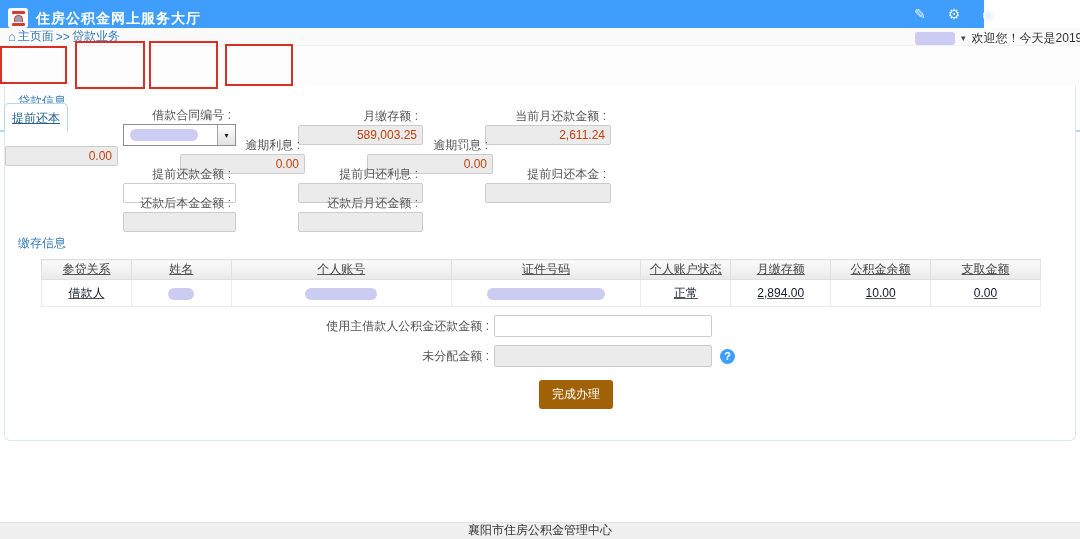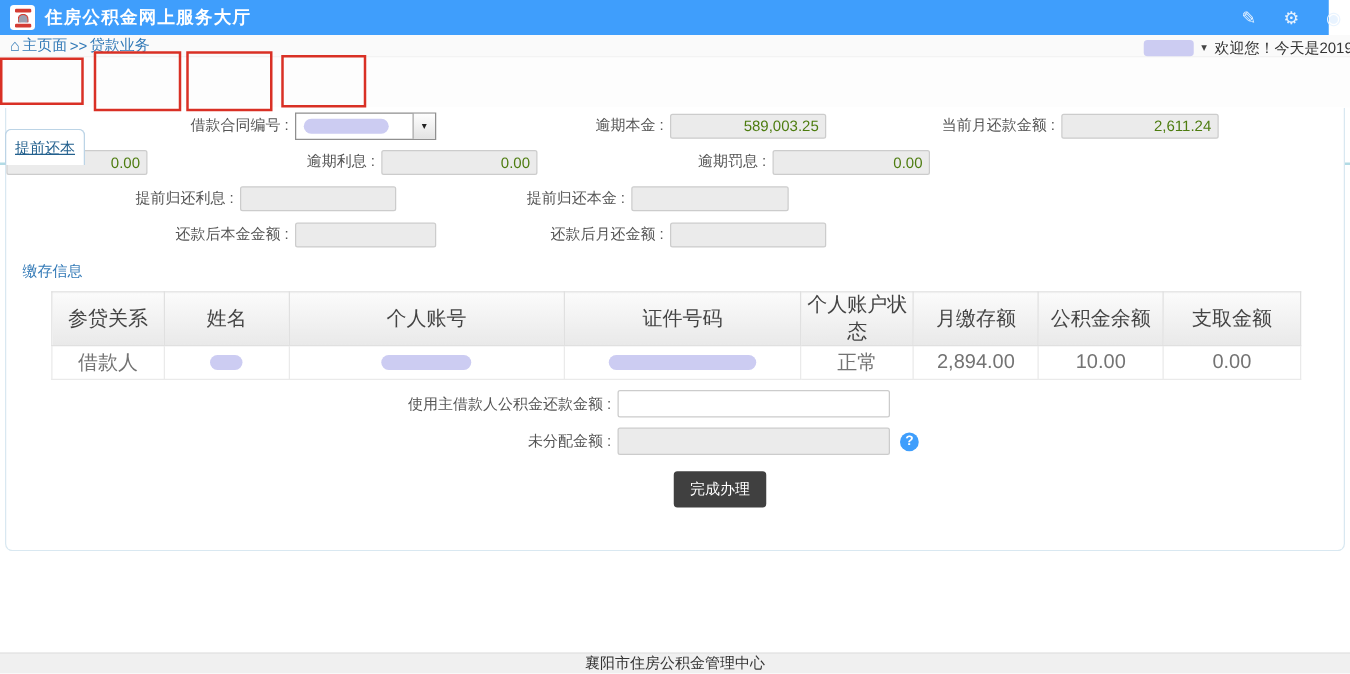--- a/index.html
+++ b/index.html
@@ -1,21 +1,21 @@
 <!DOCTYPE html>
 <html><head>
 <meta charset="utf-8">
 <style>
   html,body{margin:0;padding:0;}
   #app{position:relative;width:1080px;height:539px;background:#fff;overflow:hidden;
        font-family:"Liberation Sans","DejaVu Sans",sans-serif;font-size:12px;color:#555;}
 
   
-  .header{position:absolute;top:0;left:0;width:1063px;height:28px;background:#3f9efc;
-          display:flex;align-items:center;padding-left:8px;box-sizing:border-box;}
+  .header{position:absolute;top:0;left:0;width:984px;height:28px;background:#3f9efc;
+          display:flex;align-items:flex-end;padding-left:8px;box-sizing:border-box;}
   .logo{width:20px;height:20px;background:#fff;border-radius:3px;margin-right:8px;
         display:flex;flex-direction:column;align-items:center;justify-content:center;gap:1px;flex-shrink:0;}
   .logo .bar{width:13px;height:3px;background:#d43c33;border-radius:1px;}
   .logo .dome{width:9px;height:7px;background:#9aa0b0;border:1px solid #d43c33;border-bottom:none;border-radius:5px 5px 0 0;box-sizing:border-box;}
   .header-title{color:#fff;font-size:14px;font-weight:bold;letter-spacing:1px;white-space:nowrap;}
   .header-icons{position:absolute;right:-12px;top:0;height:28px;display:flex;align-items:center;gap:18px;
                 color:#e8f3ff;font-size:14px;}
   .hicon{cursor:pointer;width:16px;text-align:center;}
 
   
@@ -46,51 +46,51 @@
   .ann2{left:75px;top:41px;width:70px;height:48px;}
   .ann3{left:149px;top:41px;width:69px;height:48px;}
   .ann4{left:225px;top:44px;width:68px;height:42px;}
 
   
   .panel{position:absolute;top:86px;left:4px;width:1072px;height:355px;background:#fff;
          border:1px solid #d9e8f1;border-top:none;border-radius:0 0 6px 6px;box-sizing:border-box;overflow:hidden;}
   .section-title{color:#337ab7;font-size:12px;padding:7px 0 2px 13px;}
 
   .form-row{display:flex;align-items:center;height:29px;}
-  .fcell{display:flex;align-items:center;}
+  .fcell{display:flex;align-items:flex-end;flex-direction:column;}
   .flabel{display:inline-block;text-align:right;color:#555;padding-right:5px;white-space:nowrap;}
   .c1 .flabel{width:226px;} .c2 .flabel{width:182px;} .c3 .flabel{width:183px;}
-  .finp{height:20px;border:1px solid #ccc;background:#ebebeb;color:#4d7c0f;font-size:12px;
+  .finp{height:20px;border:1px solid #ccc;background:#ebebeb;color:#c2410c;font-size:12px;
         text-align:right;padding:0 5px;box-sizing:border-box;border-radius:2px;font-family:inherit;}
   .c1 .finp{width:113px;} .c2 .finp{width:125px;} .c3 .finp{width:126px;}
   .finp.editable{background:#fff;text-align:left;}
   .selbox{width:113px;height:22px;border:1px solid #8f8f8f;background:#fff;display:inline-flex;
           align-items:center;justify-content:space-between;box-sizing:border-box;cursor:pointer;}
   .sel-blob{width:68px;height:12px;background:#ccccf2;border-radius:6px;margin-left:6px;}
   .sel-btn{width:17px;height:20px;border-left:1px solid #a5a5a5;background:linear-gradient(#fefefe,#e3e3e3);
            display:flex;align-items:center;justify-content:center;font-size:8px;color:#222;}
 
   
-  table.dep{margin:5px 0 0 36px;width:1000px;border-collapse:collapse;font-size:16px;table-layout:fixed;}
+  table.dep{margin:5px 0 0 36px;width:1000px;border-collapse:collapse;font-size:12px;table-layout:fixed;text-decoration:underline;}
   table.dep th{background:linear-gradient(#fbfbfb,#e9e9e9);border:1px solid #e0e0e0;height:19px;
                font-weight:normal;color:#444;text-align:center;padding:0 4px;overflow:hidden;}
-  table.dep td{border:1px solid #eaeaea;height:26px;color:#737373;text-align:center;padding:0 4px;overflow:hidden;}
+  table.dep td{border:1px solid #eaeaea;height:26px;color:#0f172a;text-align:center;padding:0 4px;overflow:hidden;}
   td.num{text-align:right;padding-right:8px;}
   .cell-blob{display:inline-block;height:12px;background:#ccccf2;border-radius:6px;vertical-align:middle;}
   .blob-name{width:26px;} .blob-acct{width:72px;} .blob-id{width:118px;}
 
   
   .big-row{display:flex;align-items:center;margin-top:8px;}
   .big-label{width:484px;text-align:right;padding-right:5px;color:#555;white-space:nowrap;}
   .big-input{width:218px;height:22px;border:1px solid #ccc;background:#fff;box-sizing:border-box;
              border-radius:2px;font-family:inherit;font-size:12px;padding:0 5px;}
   .big-input.ro{background:#ebebeb;}
   .help{width:15px;height:15px;border-radius:50%;background:#3f9efc;color:#fff;display:flex;
         align-items:center;justify-content:center;font-size:11px;font-weight:bold;margin-left:8px;cursor:pointer;}
-  .btn{display:inline-block;margin:13px 0 0 534px;background:#404040;color:#fff;border:none;
+  .btn{display:inline-block;margin:13px 0 0 534px;background:#a16207;color:#fff;border:none;
        padding:6px 13px;font-size:12px;border-radius:3px;cursor:pointer;font-family:inherit;}
 
   
   .footer{position:absolute;bottom:0;left:0;width:1080px;height:16px;background:#f0f0f0;
           border-top:1px solid #e2e2e2;text-align:center;line-height:15px;font-size:12px;color:#333;}
 </style>
 </head>
 <body>
 
 <div id="app">
@@ -131,31 +131,32 @@
     <div class="tab tab4">还款账号变更</div>
   </div>
 
   <div class="ann ann1"></div>
   <div class="ann ann2"></div>
   <div class="ann ann3"></div>
   <div class="ann ann4"></div>
 
   <div class="panel">
 
+    <div class="section-title">贷款信息</div>
 
     <div class="form-row">
       <div class="fcell c1">
         <span class="flabel">借款合同编号 :</span>
         <div class="selbox">
           <span class="sel-blob"></span>
           <span class="sel-btn">▾</span>
         </div>
       </div>
       <div class="fcell c2">
-        <span class="flabel">逾期本金 :</span>
+        <span class="flabel">月缴存额 :</span>
         <input class="finp" disabled="" value="589,003.25" style="">
       </div>
       <div class="fcell c3">
         <span class="flabel">当前月还款金额 :</span>
         <input class="finp" disabled="" value="2,611.24" style="">
       </div>
     </div>
 
     <div class="form-row">
       <div class="fcell c1">
@@ -165,20 +166,24 @@
         <span class="flabel">逾期利息 :</span>
         <input class="finp" disabled="" value="0.00" style="">
       </div>
       <div class="fcell c3">
         <span class="flabel">逾期罚息 :</span>
         <input class="finp" disabled="" value="0.00" style="">
       </div>
     </div>
 
     <div class="form-row">
+      <div class="fcell c1">
+        <span class="flabel">提前还款金额 :</span>
+        <input class="finp editable" value="" style="">
+      </div>
       <div class="fcell c2">
         <span class="flabel">提前归还利息 :</span>
         <input class="finp" disabled="" value="" style="">
       </div>
       <div class="fcell c3">
         <span class="flabel">提前归还本金 :</span>
         <input class="finp" disabled="" value="" style="">
       </div>
     </div>
 

